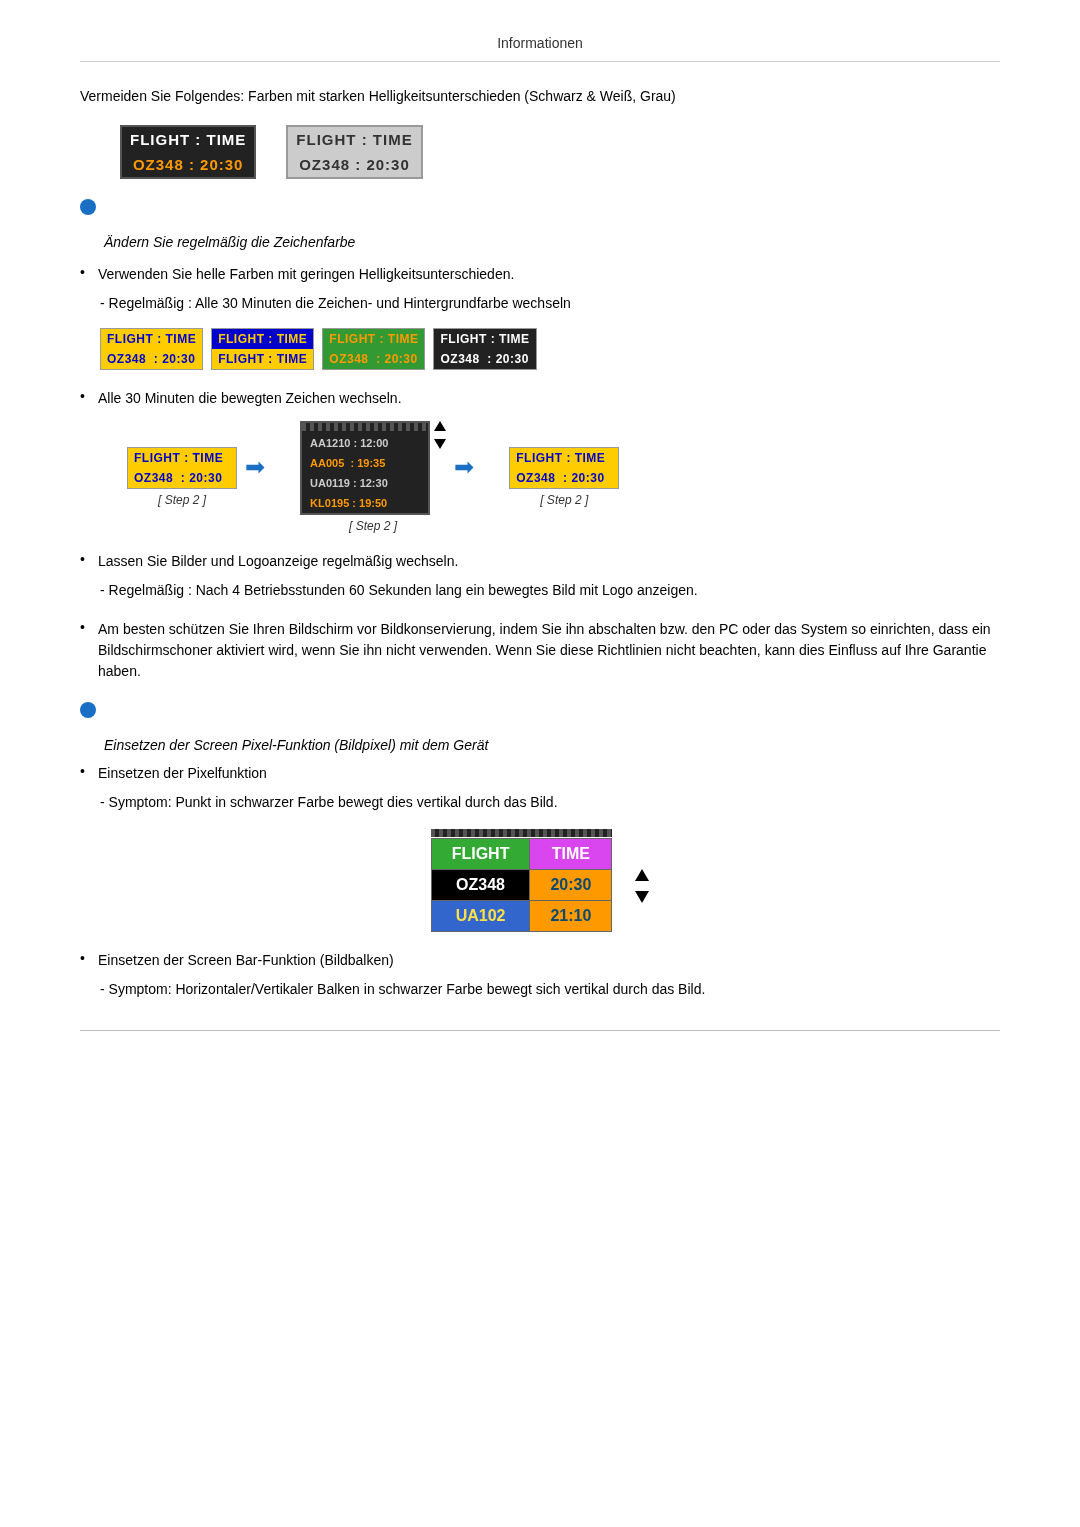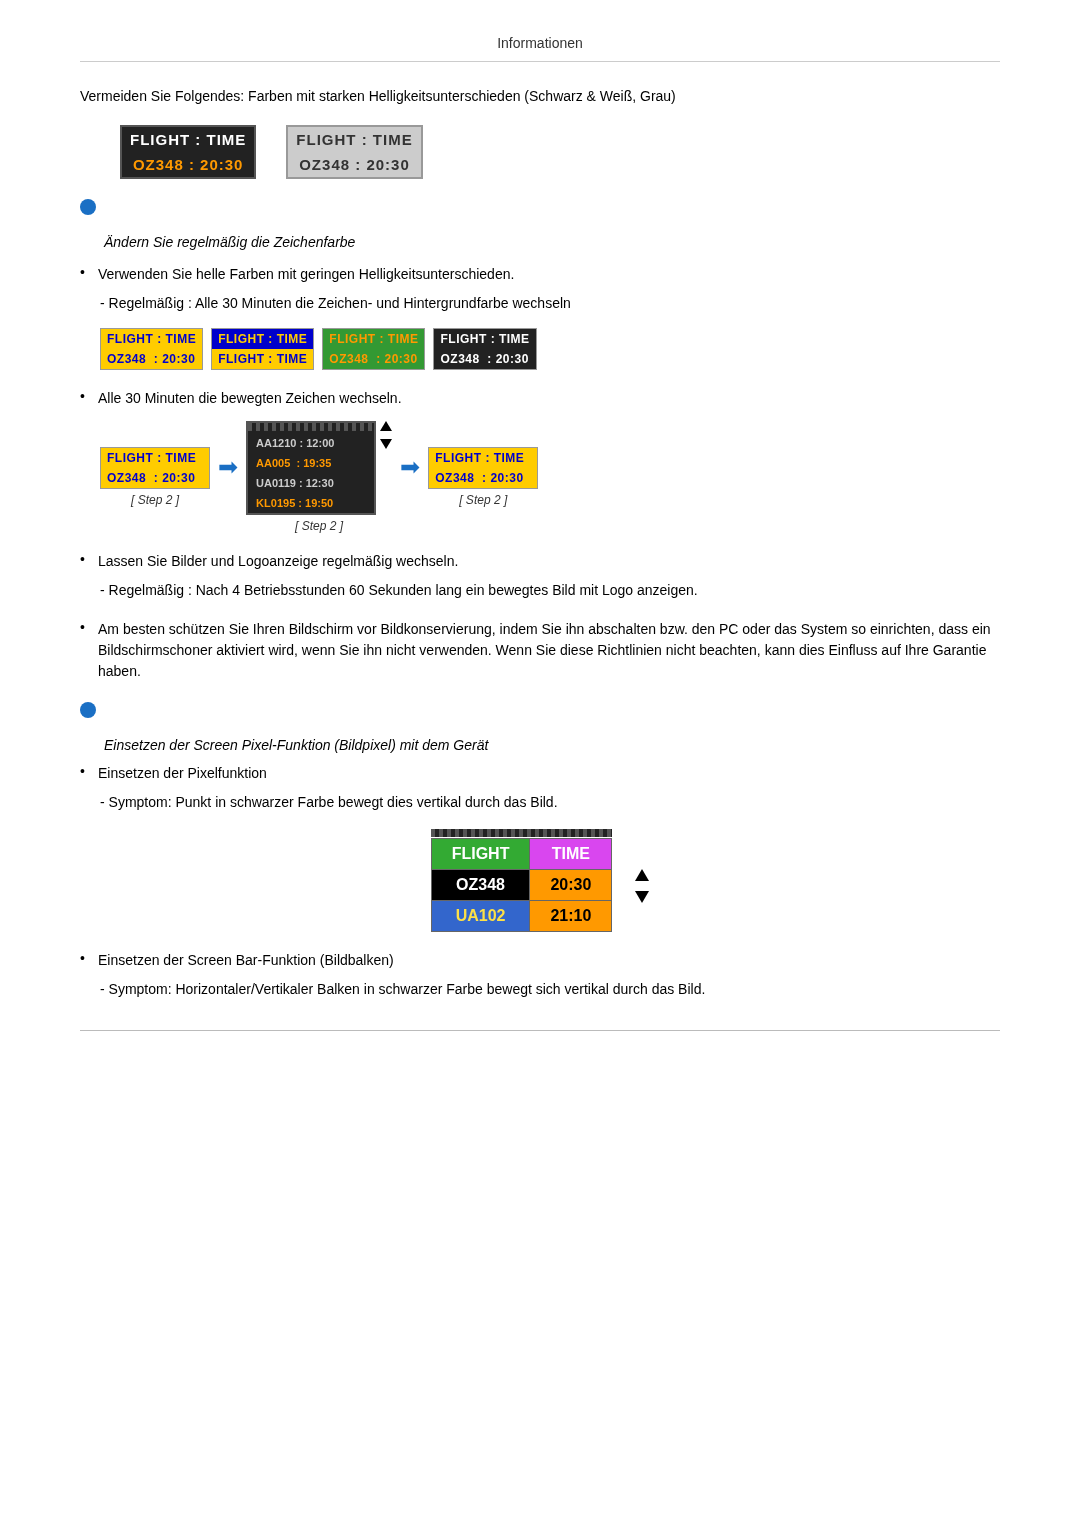--- a/index.html
+++ b/index.html
@@ -129,20 +129,21 @@
     .step-demo-row {
       display: flex;
       gap: 0;
       align-items: center;
       margin: 12px 0 12px 20px;
     }
     .step-box {
       display: flex;
       flex-direction: column;
       align-items: center;
+      margin-left: 27px;
     }
     .step-label {
       font-size: 12px;
       color: #333;
       margin-top: 4px;
       font-style: italic;
     }
     .arrow-right {
       font-size: 24px;
       color: #1a6fc4;
@@ -200,21 +201,21 @@
     .pt-header-green {
       background: #3a3;
       color: #fff;
     }
     .pt-header-blue {
       background: #d946ef;
       color: #fff;
     }
     .pt-row-odd {
       background: #f90;
-      color: #000000;
+      color: #0c4a6e;
     }
     .pt-row-even {
       background: #36c;
       color: #fde047;
     }
     .pt-cell-green { background: #000000; color: #fff; }
 
     .dotted-bar {
       background: repeating-linear-gradient(90deg, #555 0px, #555 4px, #222 4px, #222 8px);
       height: 8px;

